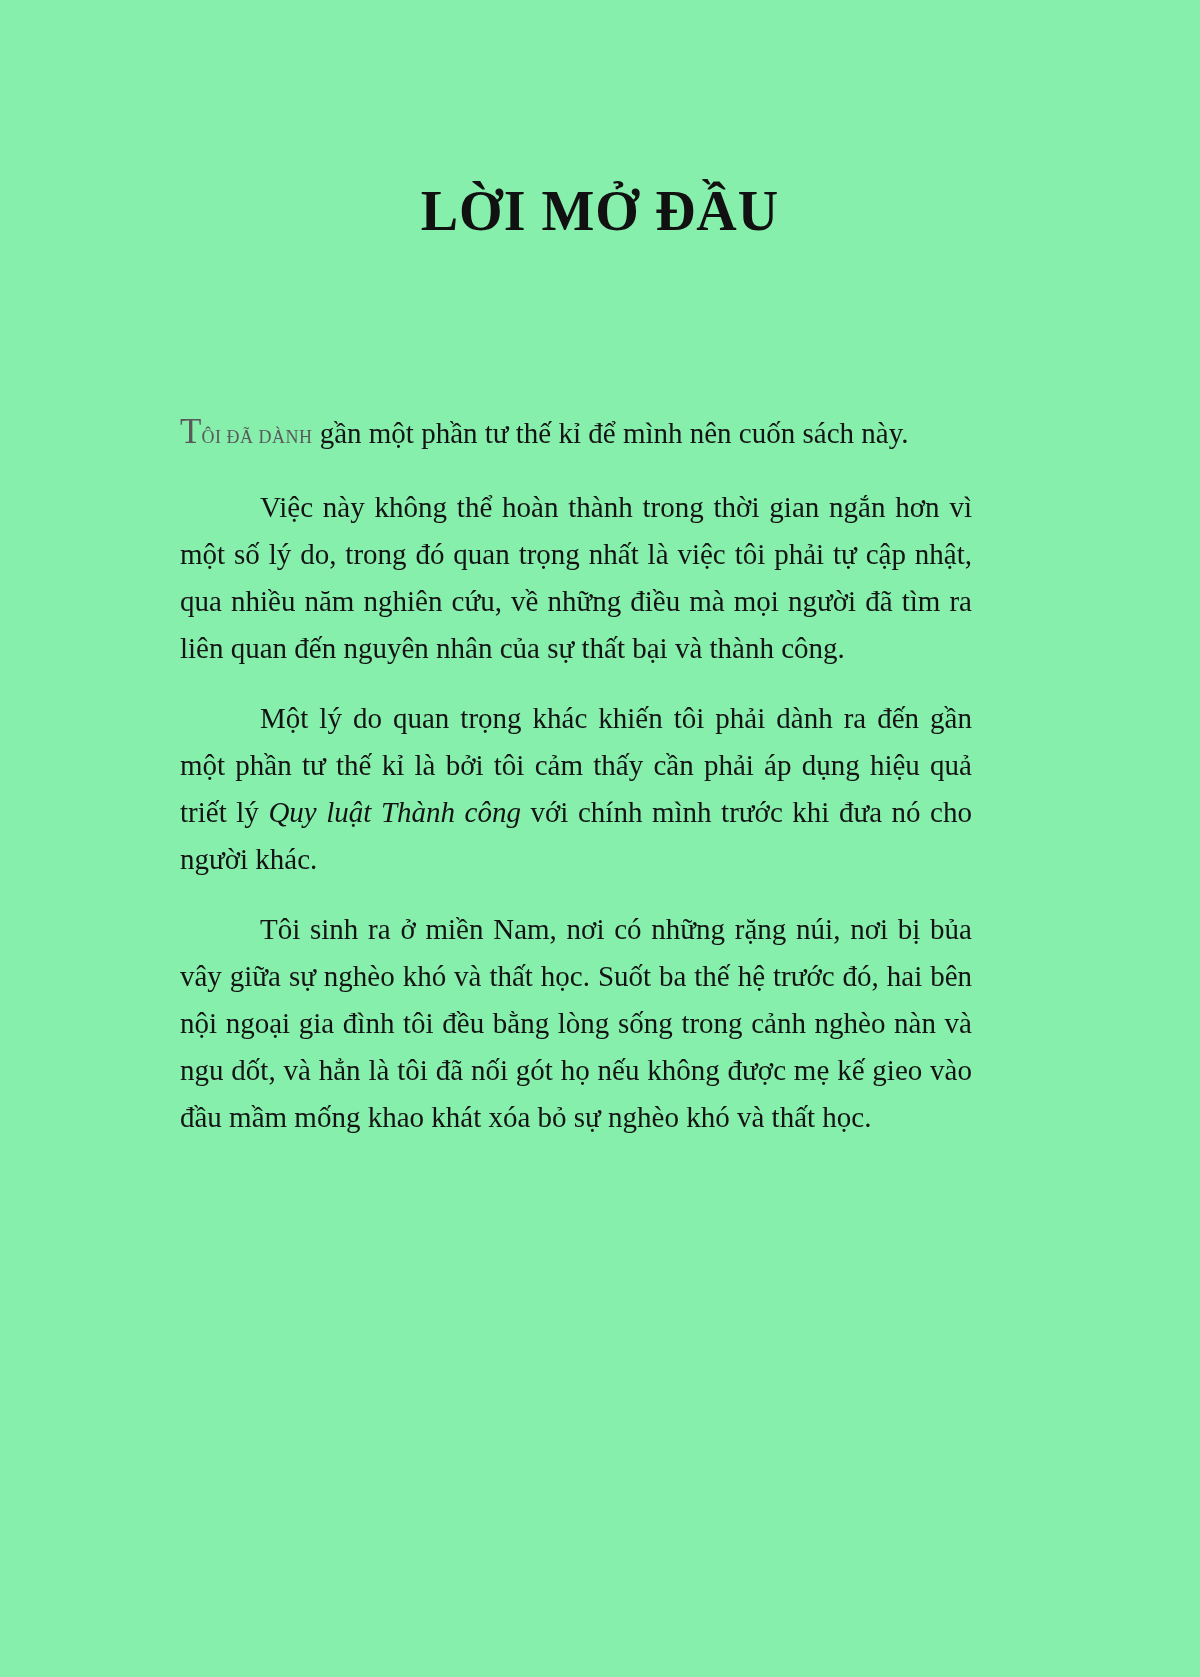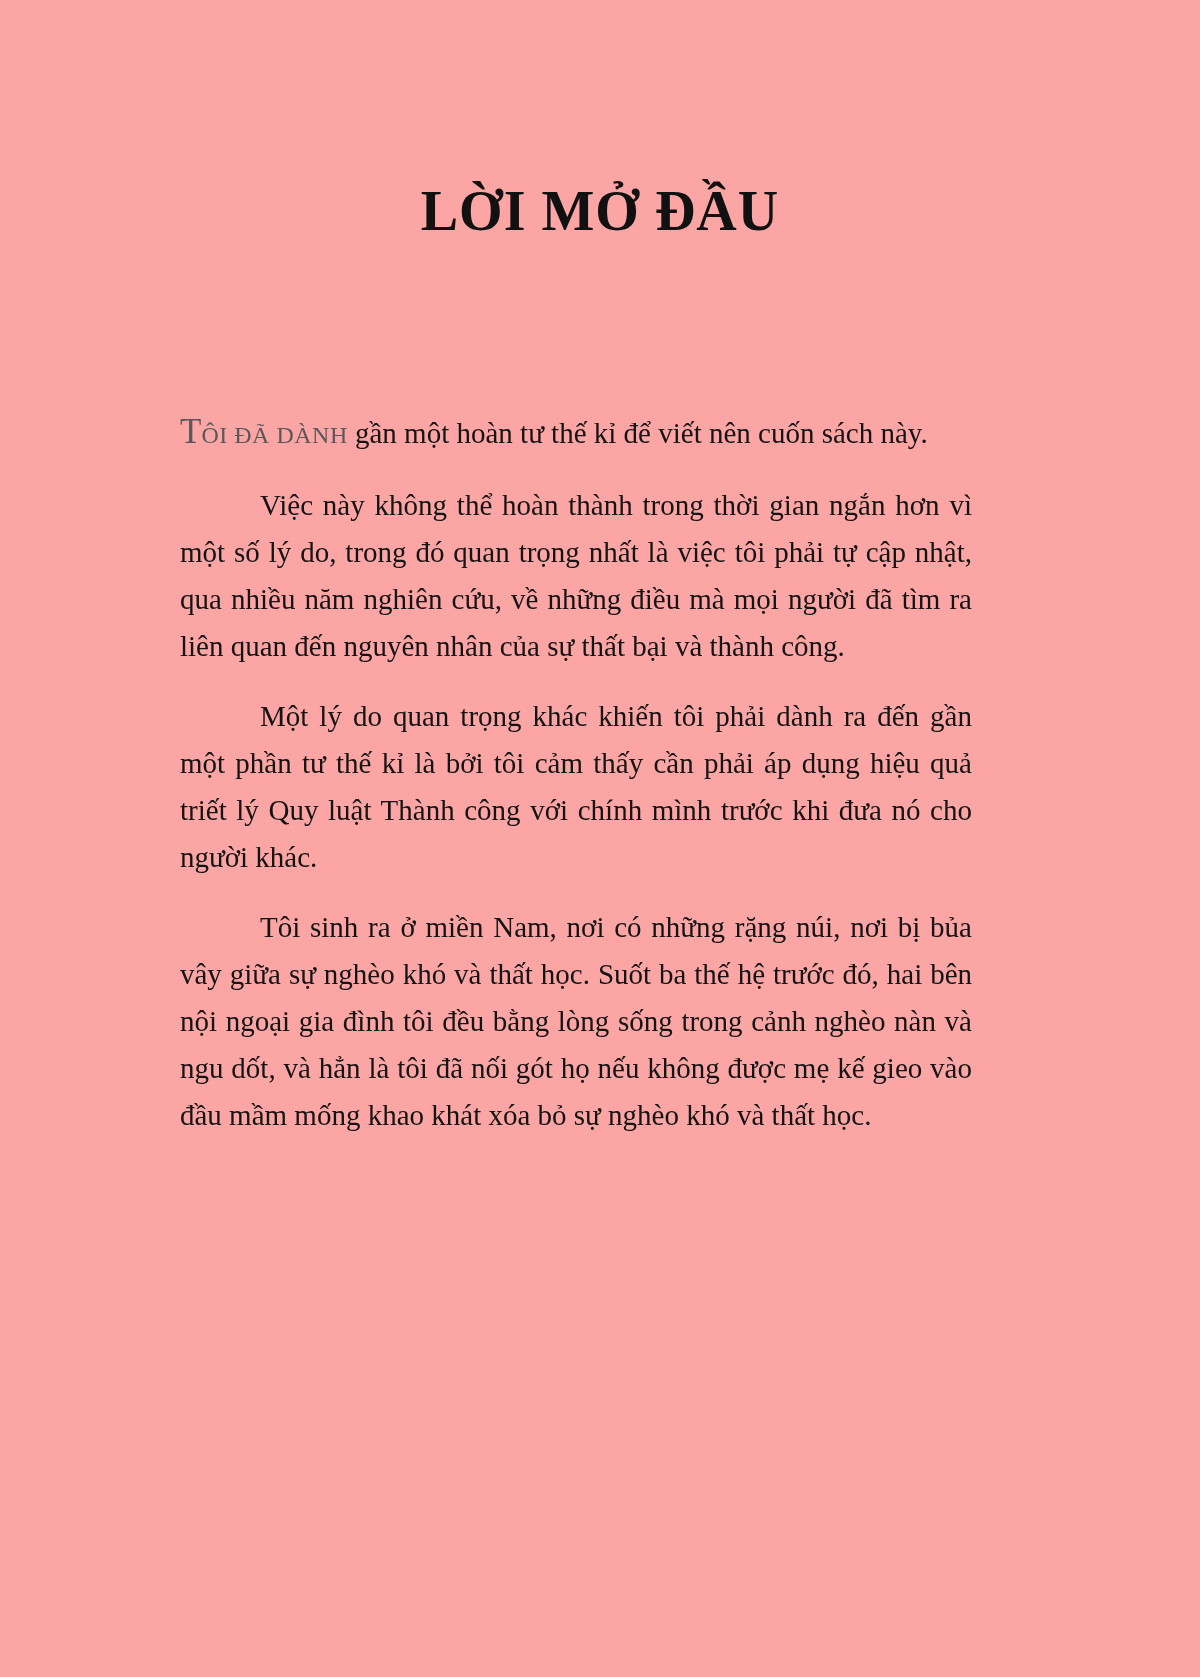--- a/index.html
+++ b/index.html
@@ -4,21 +4,21 @@
 <style>
   html, body {
     margin: 0;
     padding: 0;
     background: #ffffff;
   }
   .page {
     position: relative;
     width: 1200px;
     height: 1677px;
-    background: #fca5a5;
+    background: #86efac;
     overflow: hidden;
     font-family: "Liberation Serif", "DejaVu Serif", serif;
   }
   .title {
     margin: 0;
     padding-top: 180px;
     padding-bottom: 0;
     text-align: center;
     font-family: "Liberation Serif", "DejaVu Serif", serif;
     font-weight: 700;
@@ -38,35 +38,36 @@
   }
   .para {
     margin: 0 0 23px 0;
     padding: 0;
   }
   .para.indent {
     text-indent: 80px;
   }
   .run-normal { }
   .run-italic {
+    font-style: italic;
   }
   .run-leadin-initial {
     color: #59595c;
     font-size: 35px;
   }
   .run-leadin {
     color: #59595c;
-    font-size: 24px;
+    font-size: 18px;
     letter-spacing: 0.5px;
   }
 </style>
 </head>
 <body>
 
 <div class="page">
   <h1 class="title">LỜI MỞ ĐẦU</h1>
   <div class="content">
-      <p class="para"><span class="run-leadin-initial">T</span><span class="run-leadin">ÔI ĐÃ DÀNH</span><span class="run-normal"> gần một hoàn tư thế kỉ để viết nên cuốn sách này.</span></p>
+      <p class="para"><span class="run-leadin-initial">T</span><span class="run-leadin">ÔI ĐÃ DÀNH</span><span class="run-normal"> gần một phần tư thế kỉ để mình nên cuốn sách này.</span></p>
       <p class="para indent"><span class="run-normal">Việc này không thể hoàn thành trong thời gian ngắn hơn vì một số lý do, trong đó quan trọng nhất là việc tôi phải tự cập nhật, qua nhiều năm nghiên cứu, về những điều mà mọi người đã tìm ra liên quan đến nguyên nhân của sự thất bại và thành công.</span></p>
       <p class="para indent"><span class="run-normal">Một lý do quan trọng khác khiến tôi phải dành ra đến gần một phần tư thế kỉ là bởi tôi cảm thấy cần phải áp dụng hiệu quả triết lý </span><span class="run-italic">Quy luật Thành công</span><span class="run-normal"> với chính mình trước khi đưa nó cho người khác.</span></p>
       <p class="para indent"><span class="run-normal">Tôi sinh ra ở miền Nam, nơi có những rặng núi, nơi bị bủa vây giữa sự nghèo khó và thất học. Suốt ba thế hệ trước đó, hai bên nội ngoại gia đình tôi đều bằng lòng sống trong cảnh nghèo nàn và ngu dốt, và hẳn là tôi đã nối gót họ nếu không được mẹ kế gieo vào đầu mầm mống khao khát xóa bỏ sự nghèo khó và thất học.</span></p>
     </div>
 </div>
 
 </body></html>

